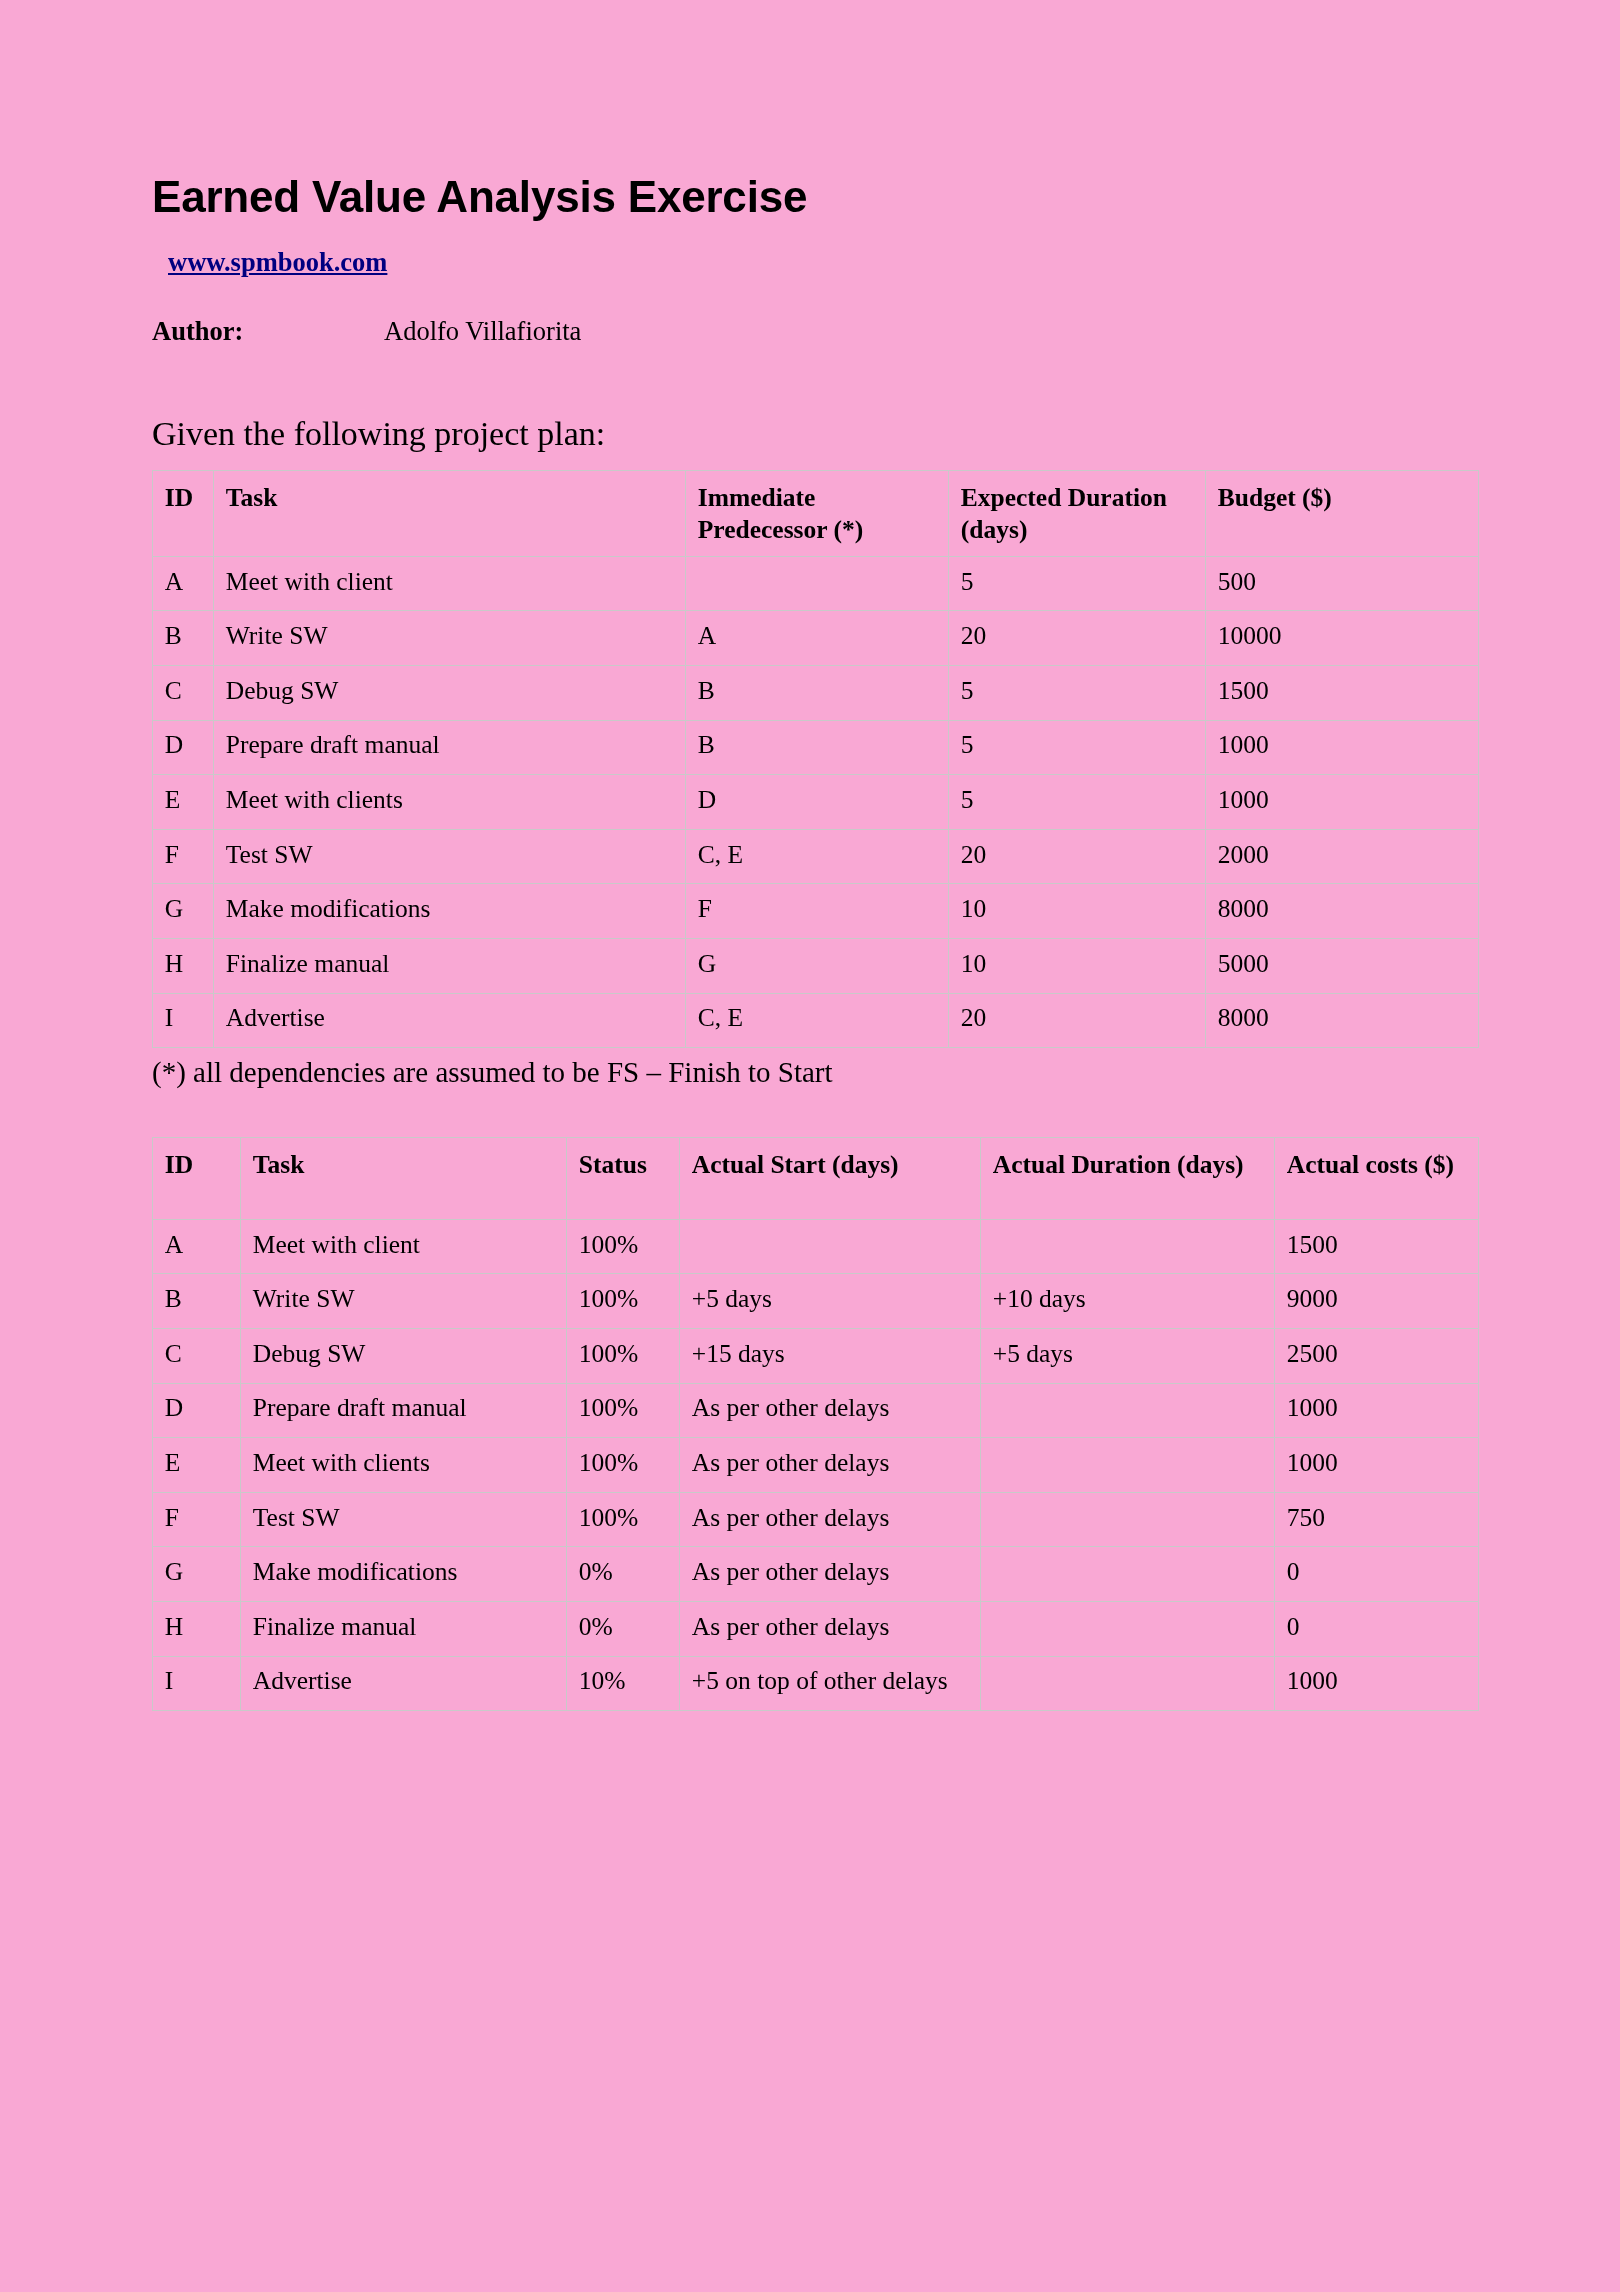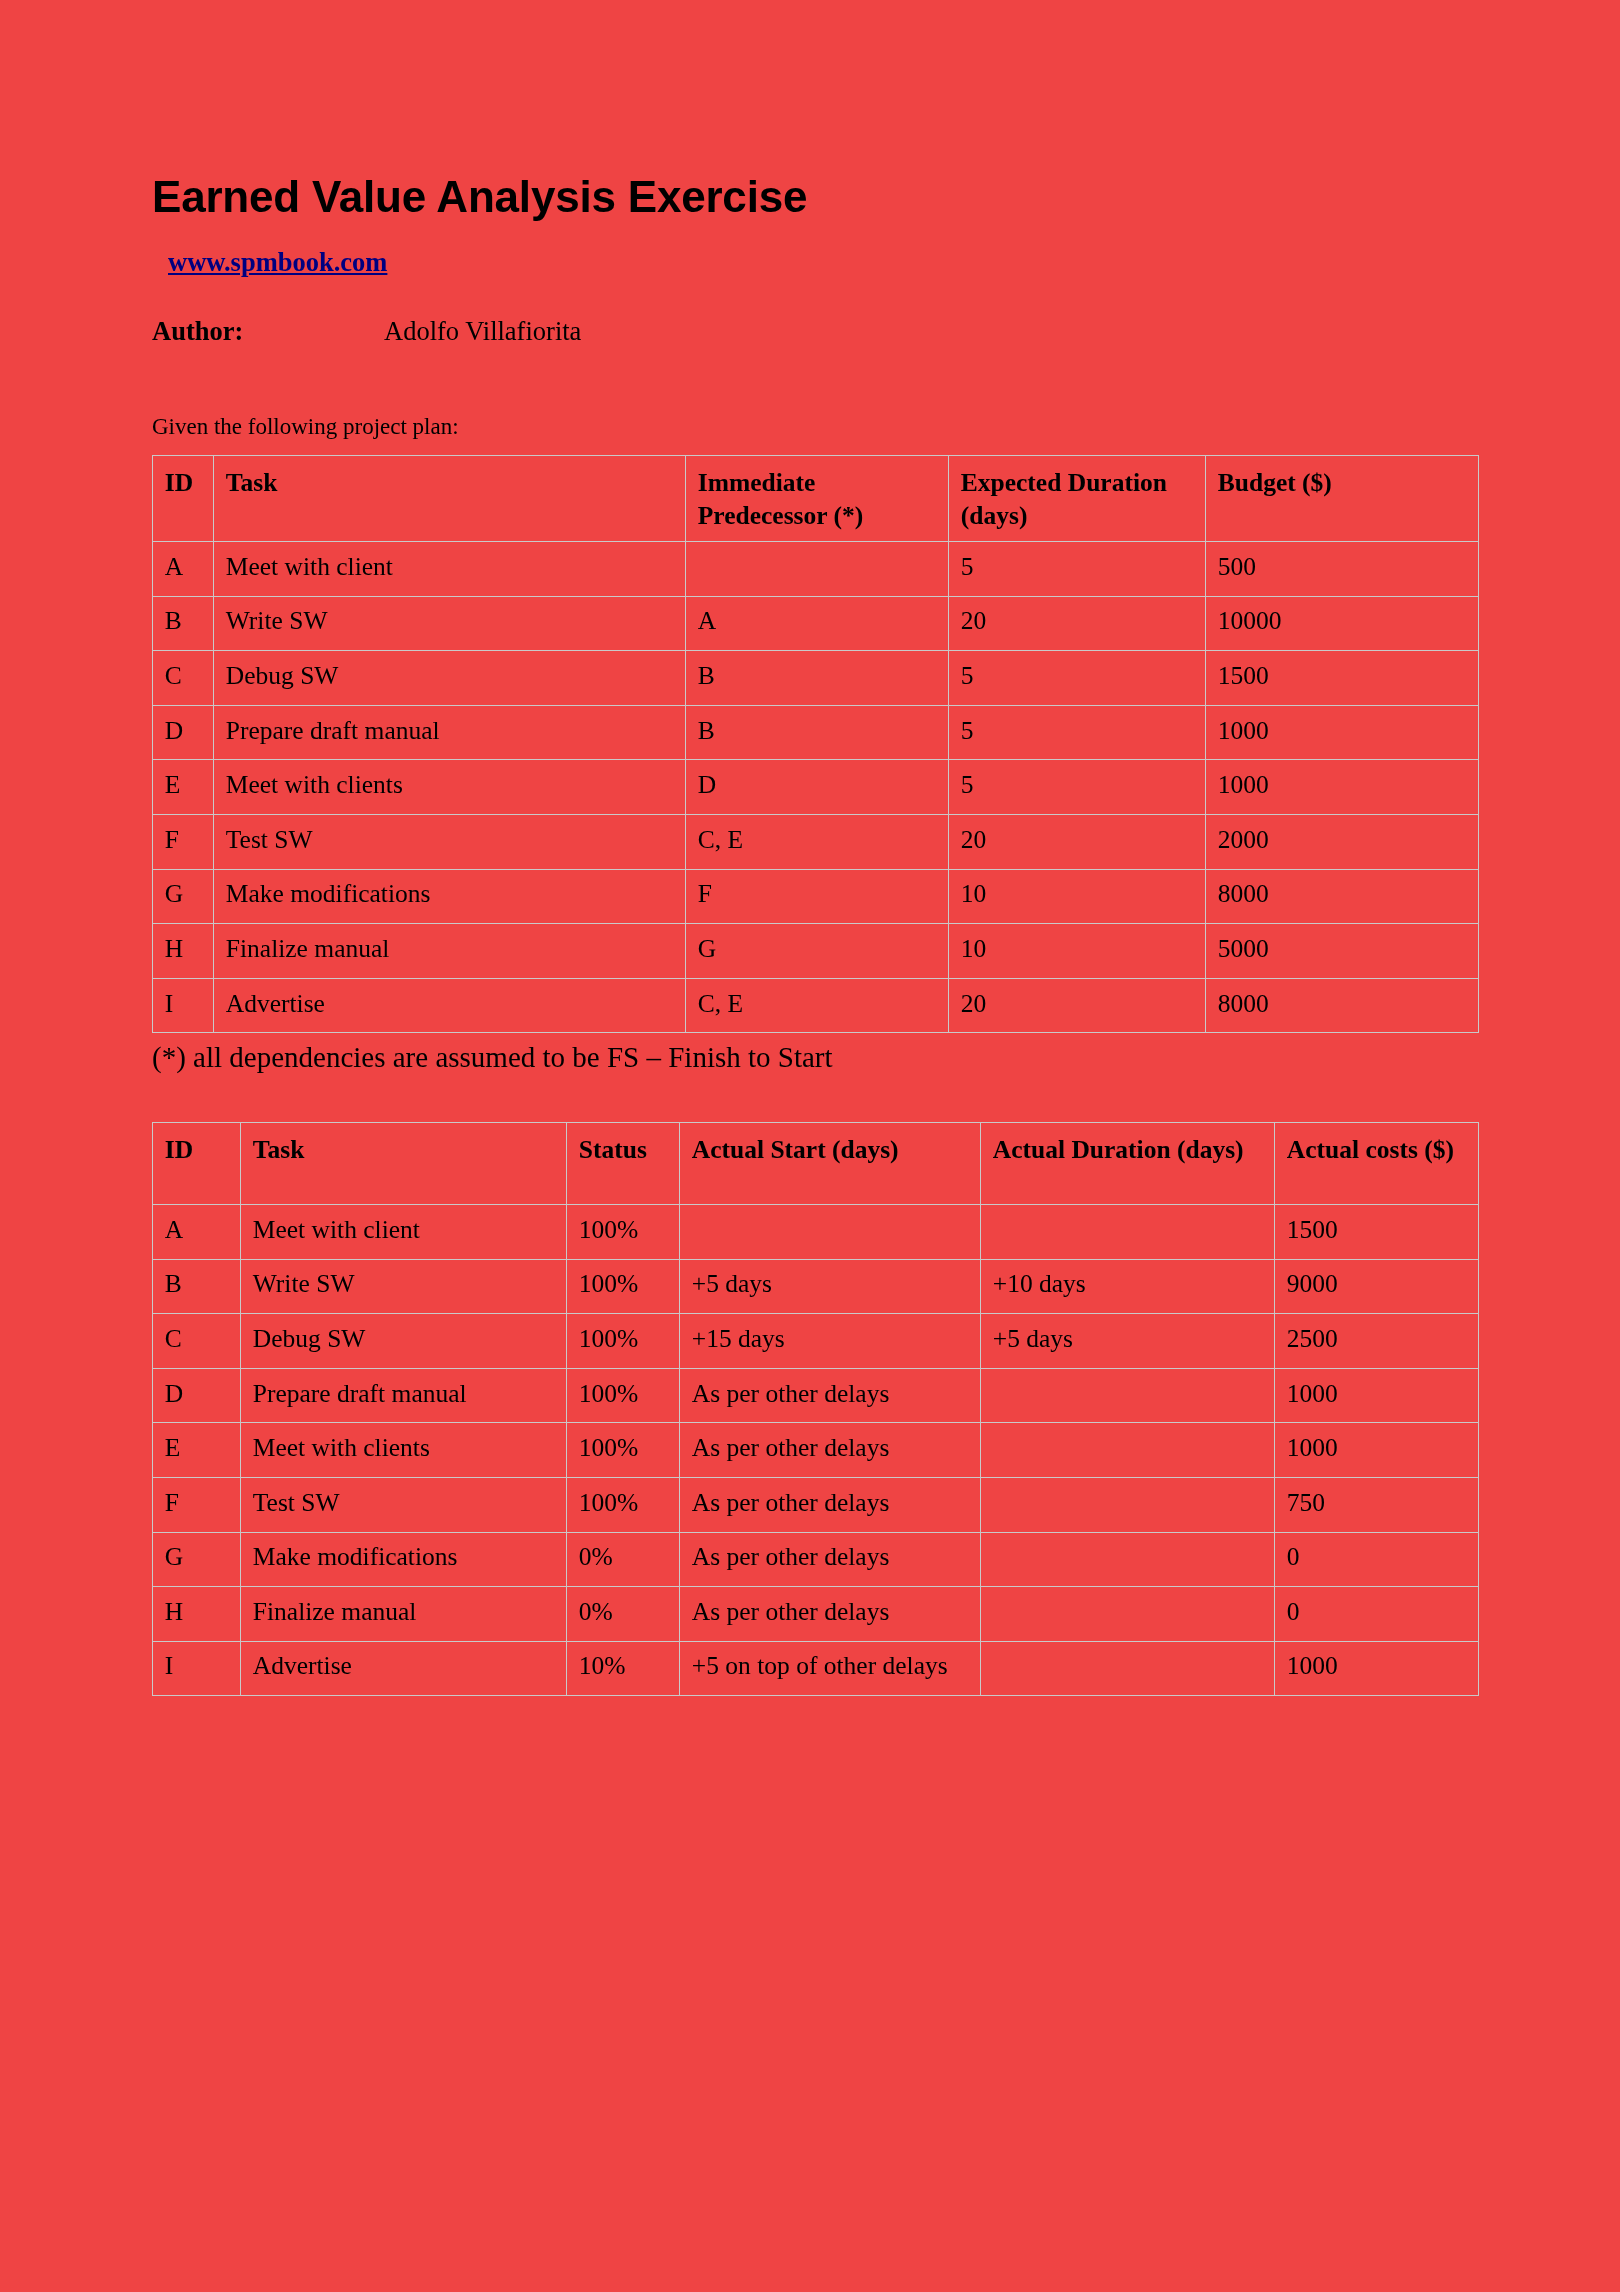--- a/index.html
+++ b/index.html
@@ -13,21 +13,21 @@
     font-family: "Liberation Serif", "DejaVu Serif", serif;
     color: #000000;
     -webkit-font-smoothing: antialiased;
   }
   .page {
     position: relative;
     width: 1620px;
     height: 2293px;
     box-sizing: border-box;
     padding: 172px 142px 8px 152px;
-    background: #ef4444;
+    background: #f9a8d4;
   }
   .doc-title {
     font-family: "Liberation Sans", "DejaVu Sans", sans-serif;
     font-weight: bold;
     font-size: 44px;
     line-height: 1.12;
     letter-spacing: -0.2px;
     margin: 0 0 25.5px 0;
     color: #000000;
   }
@@ -53,21 +53,21 @@
   }
   .meta-label {
     font-weight: bold;
     width: 196px;
     flex: 0 0 196px;
   }
   .meta-value {
     font-weight: normal;
   }
   .lead-para {
-    font-size: 23px;
+    font-size: 34px;
     line-height: 1.35;
     margin: 0 0 12.7px 0;
   }
   table.doc-table {
     border-collapse: collapse;
     width: 1326px;
     table-layout: fixed;
     font-size: 25.5px;
     border-top: 1px solid #c9c9c9;
     border-bottom: 1px solid #c9c9c9;

